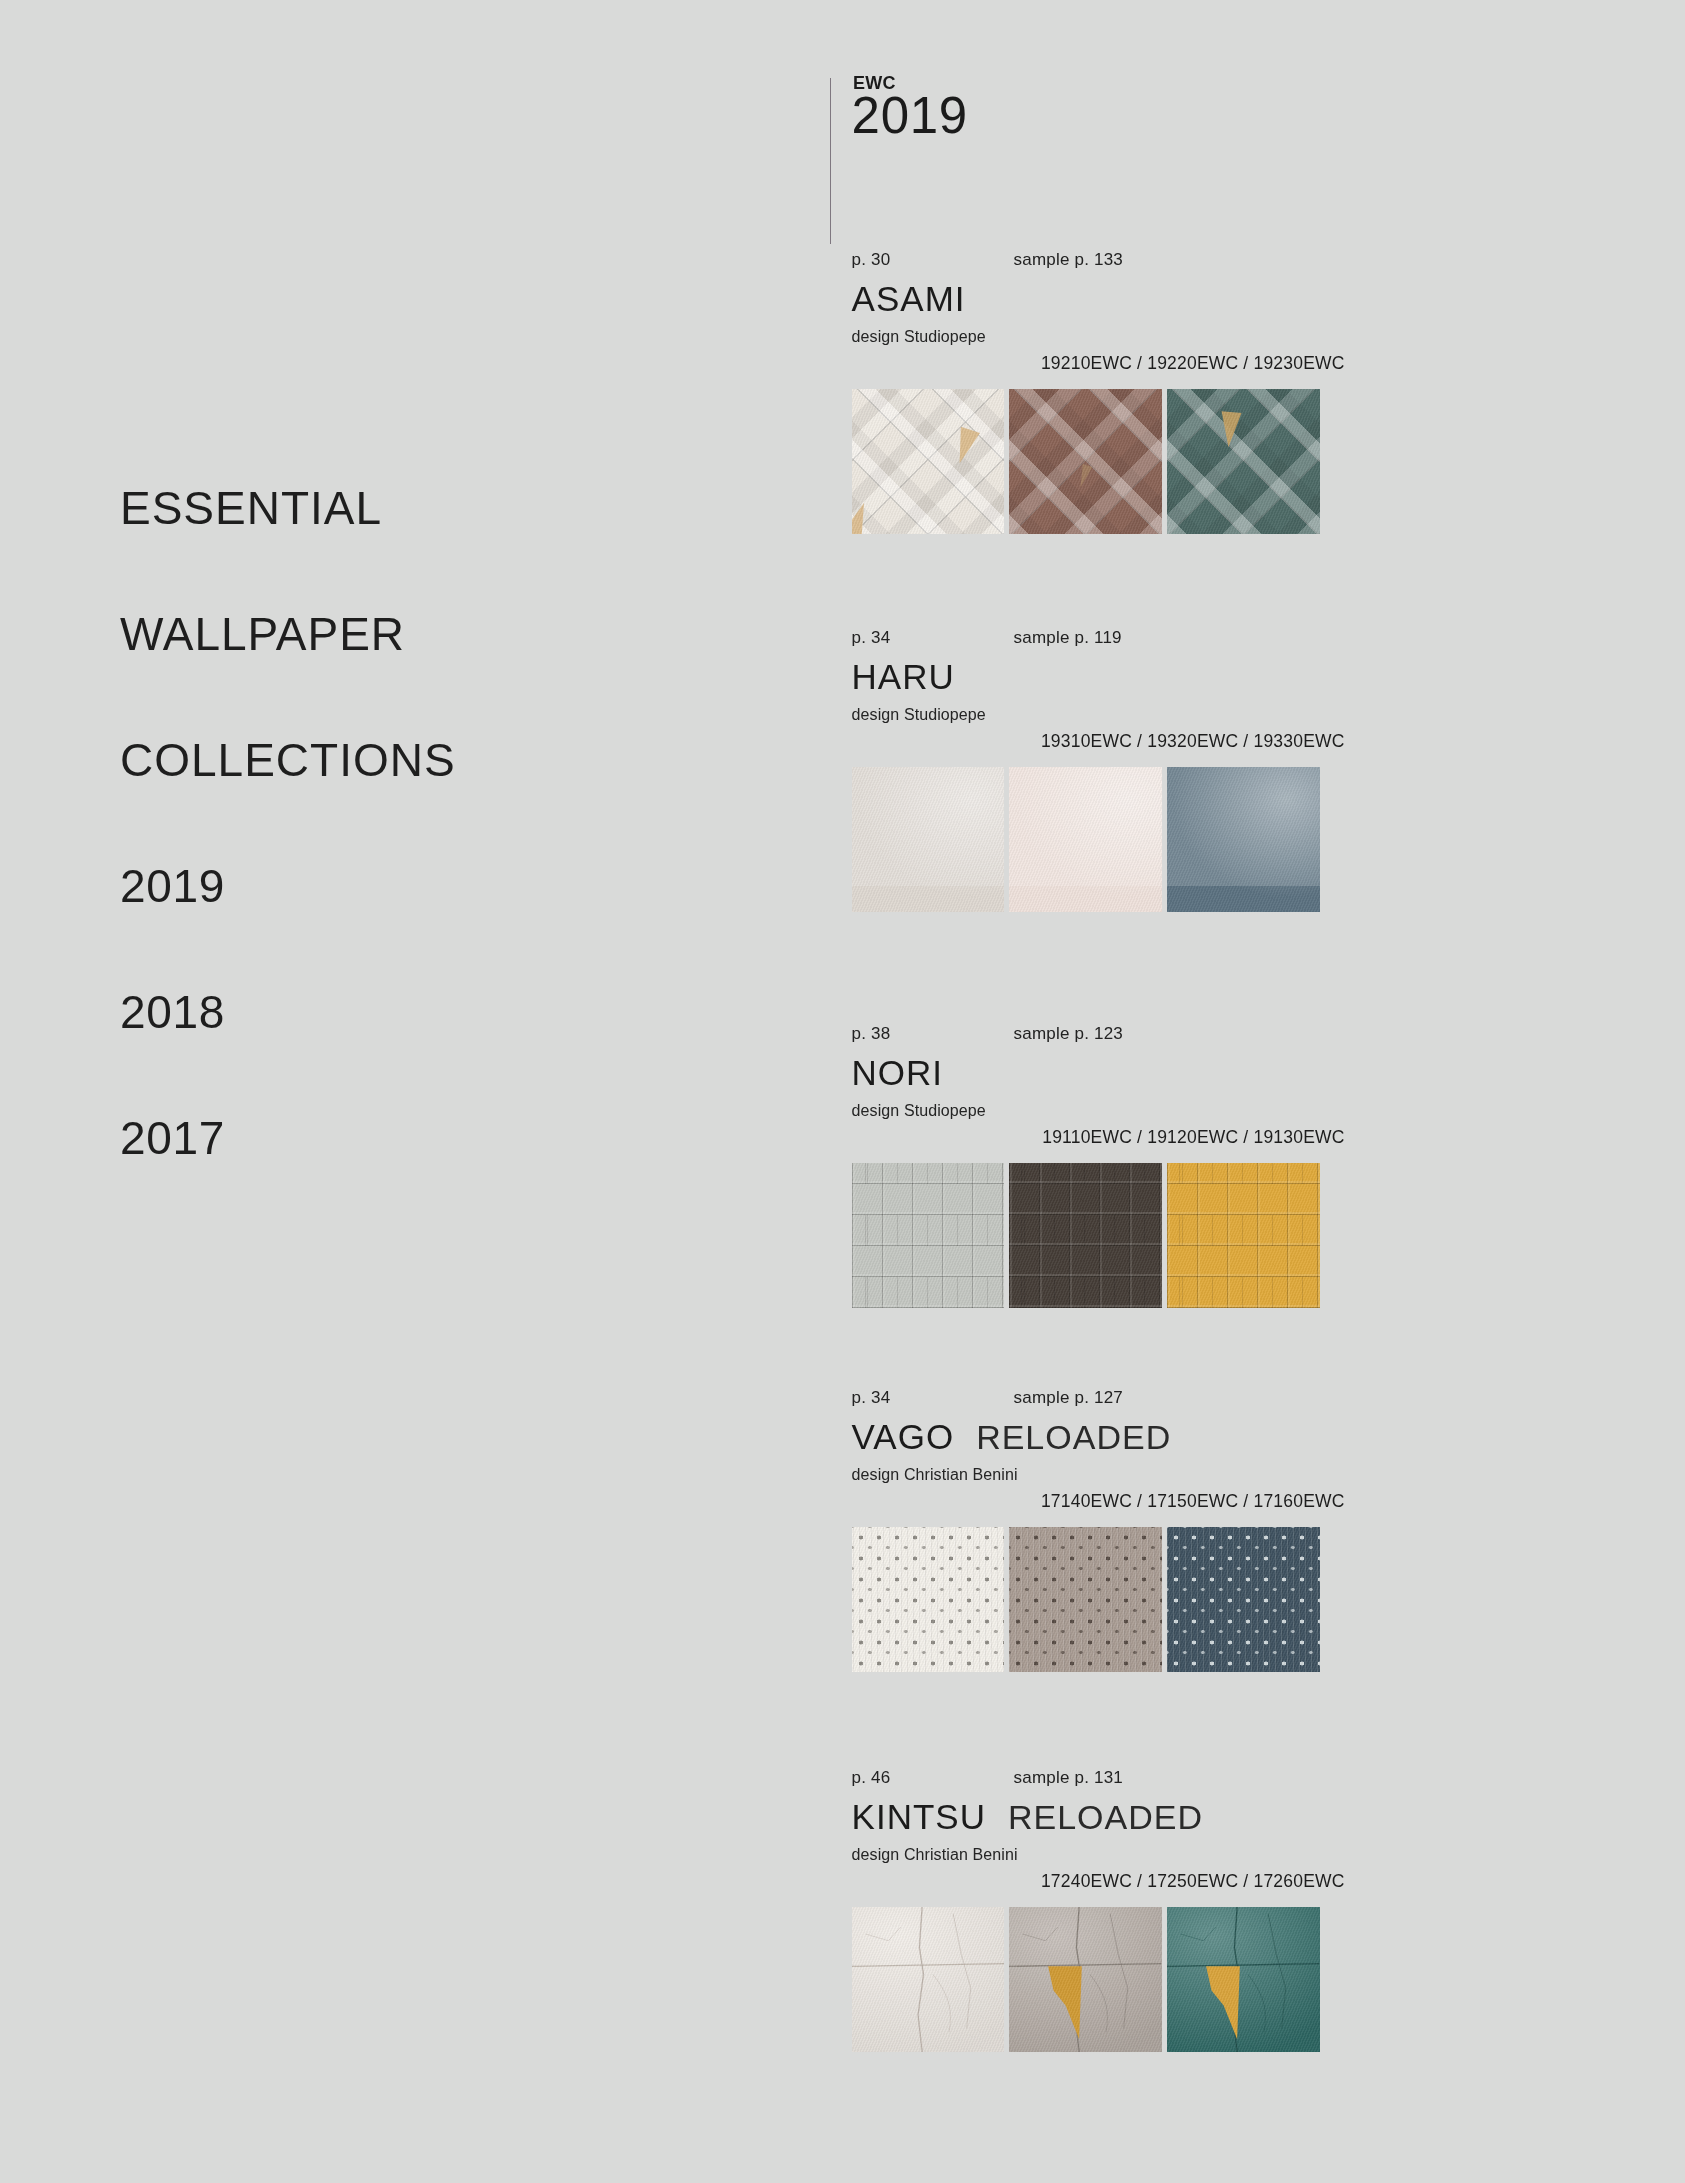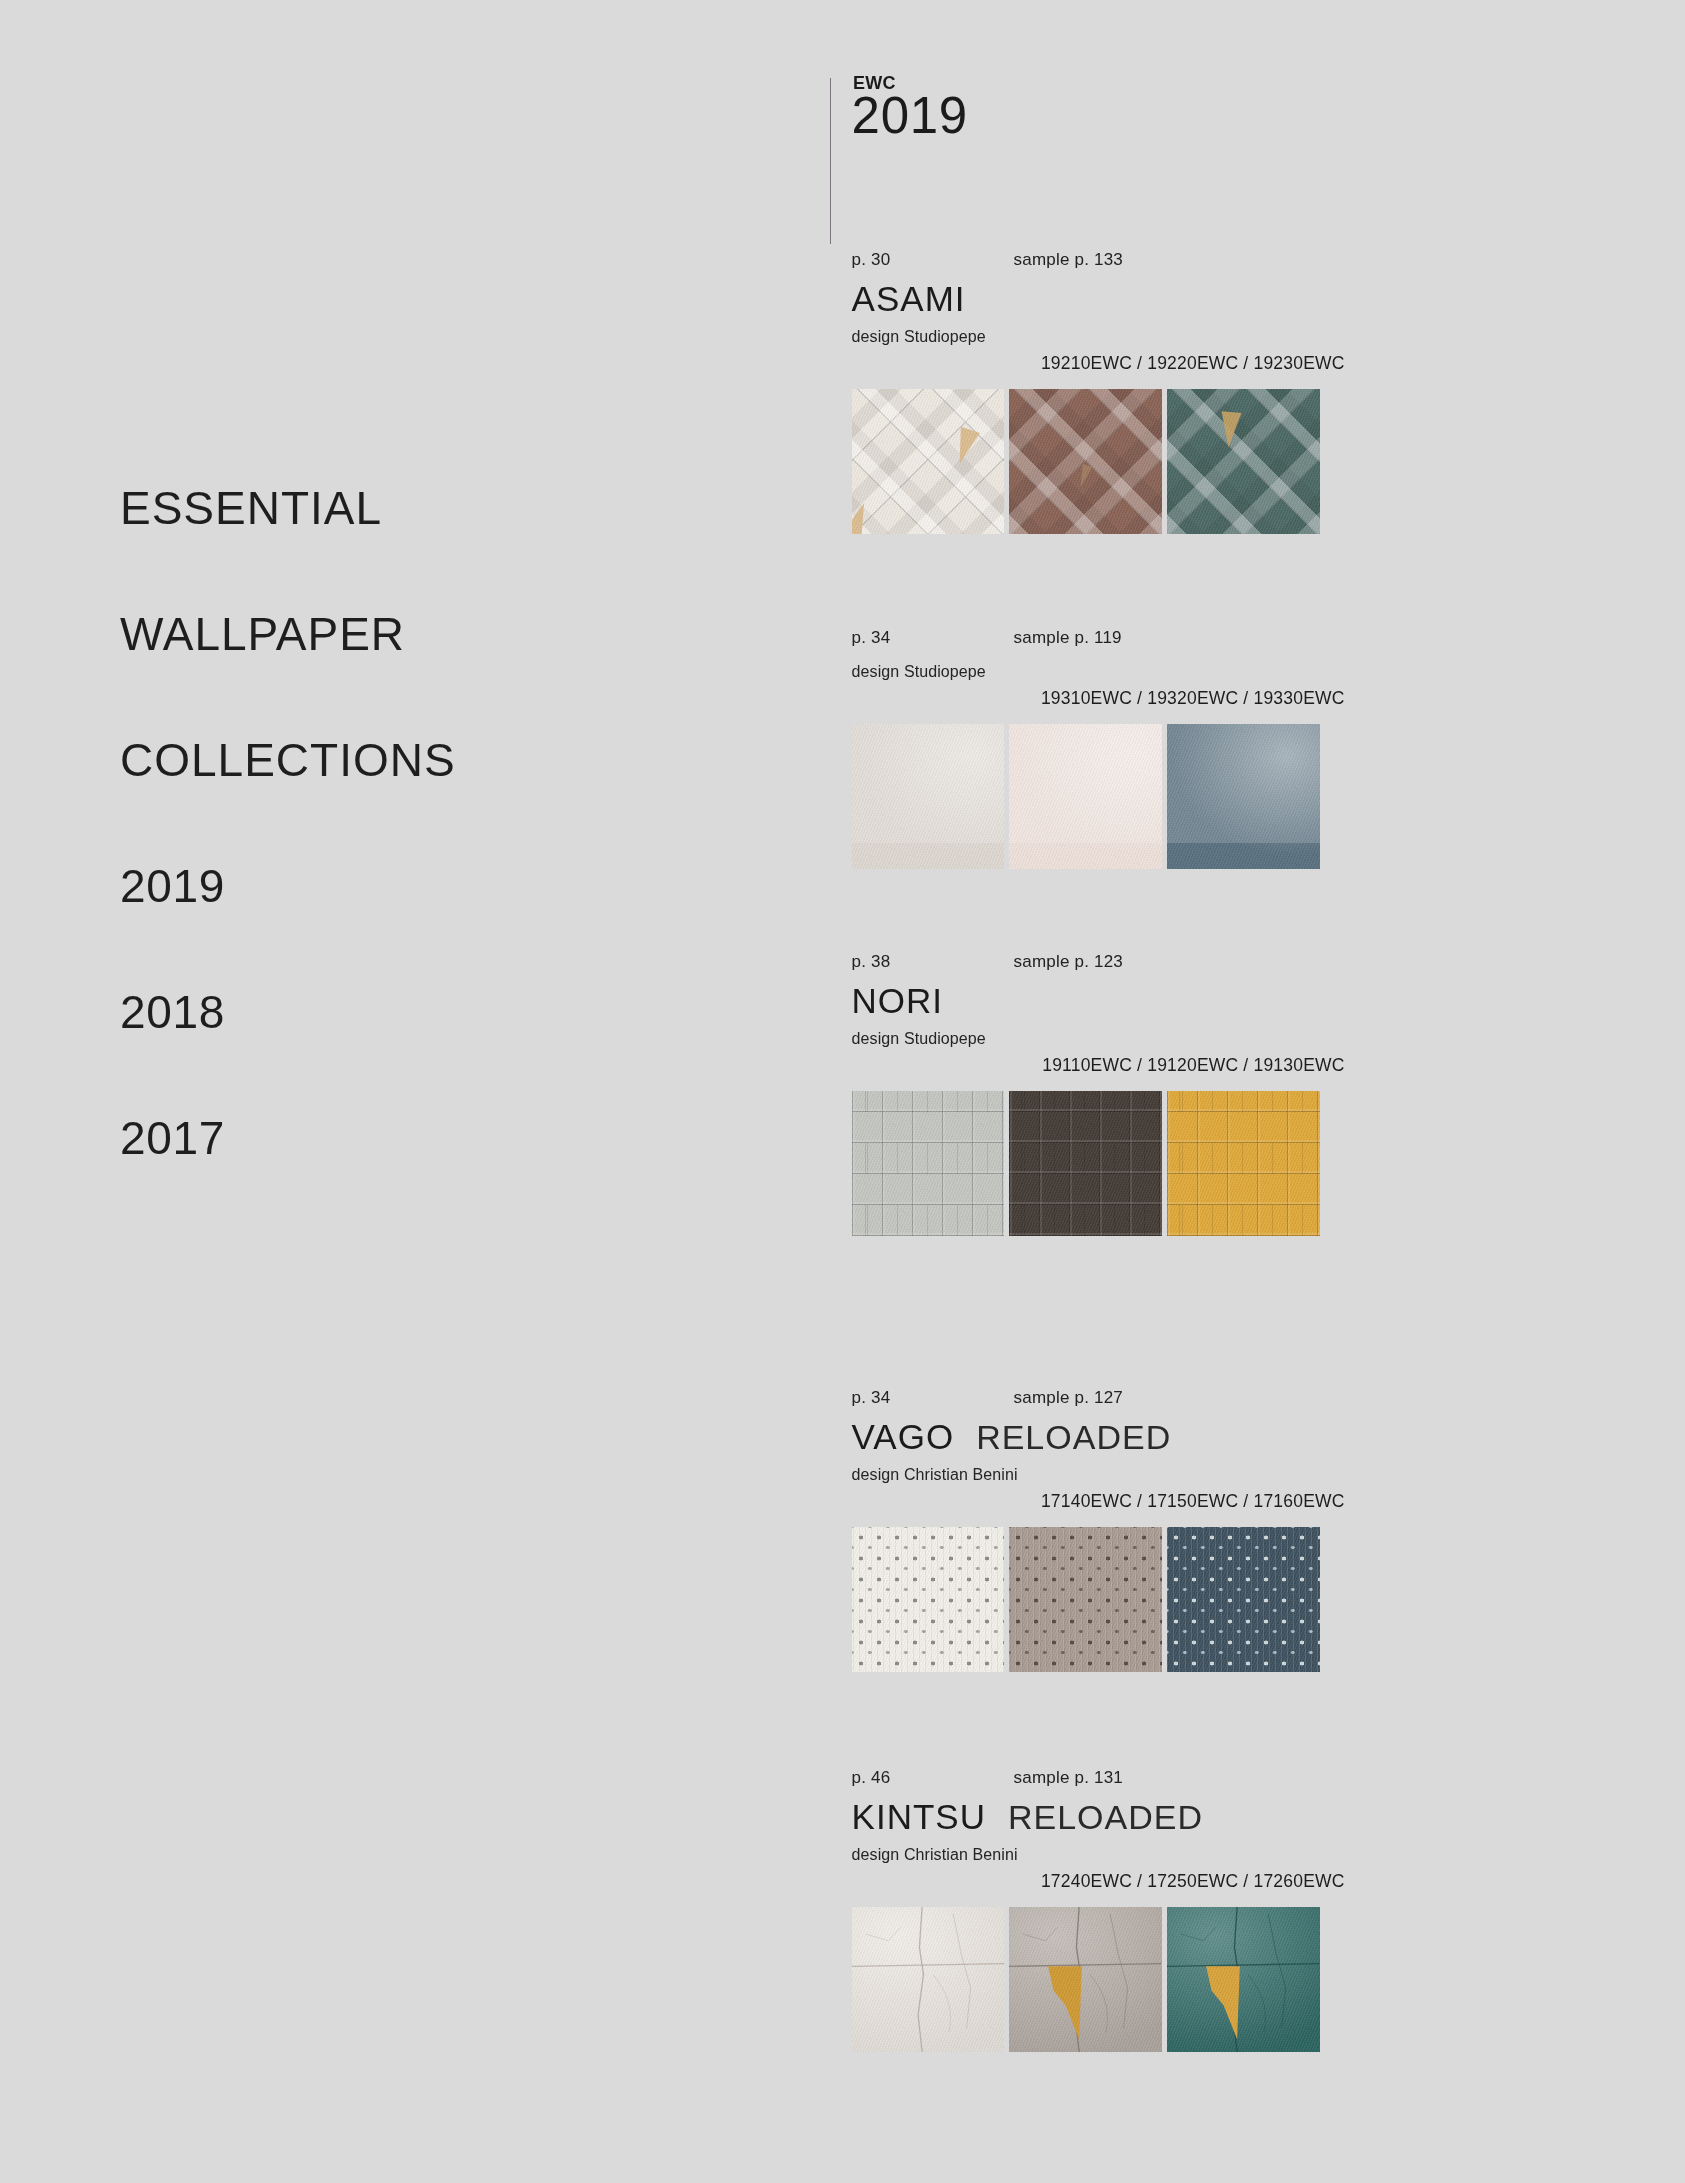--- a/index.html
+++ b/index.html
@@ -278,20 +278,23 @@
             <div class="asami-gold" style="left:53px;top:23px;border-top-color:#c8a263;transform:rotate(5deg)"></div>
             <div class="grain"></div>
         </div>
     </div>
       </div>
       <div class="entry" style="top: 628px;">
     <div class="meta">
       <span class="pg">p. 34</span>
       <span class="smp">sample p. 119</span>
     </div>
+    <div class="coll-name">
+      <span class="main">HARU</span>
+    </div>
     <div class="designer">design Studiopepe</div>
     <div class="codes">19310EWC / 19320EWC / 19330EWC</div>
     <div class="swatches">
 
         <div class="sw">
           <div class="tex haru-base" style="background:#ddd7d0"></div>
           <div class="haru-fan"></div>
           <div class="tex haru-soft"></div>
           <div class="grain"></div>
         </div>
@@ -302,21 +305,21 @@
           <div class="grain"></div>
         </div>
         <div class="sw">
           <div class="tex haru-base" style="background:#5b7180"></div>
           <div class="haru-fan"></div>
           <div class="tex haru-soft"></div>
           <div class="grain"></div>
         </div>
     </div>
       </div>
-      <div class="entry" style="top: 952px;">
+      <div class="entry" style="top: 1024px;">
     <div class="meta">
       <span class="pg">p. 38</span>
       <span class="smp">sample p. 123</span>
     </div>
     <div class="coll-name">
       <span class="main">NORI</span>
     </div>
     <div class="designer">design Studiopepe</div>
     <div class="codes">19110EWC / 19120EWC / 19130EWC</div>
     <div class="swatches">

